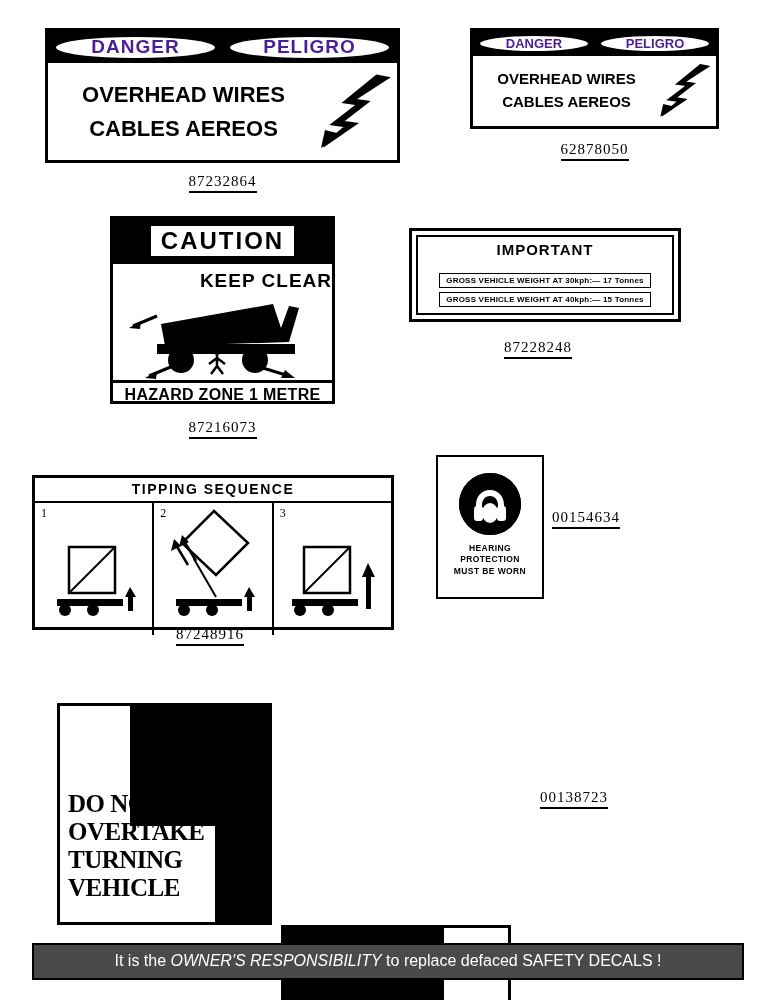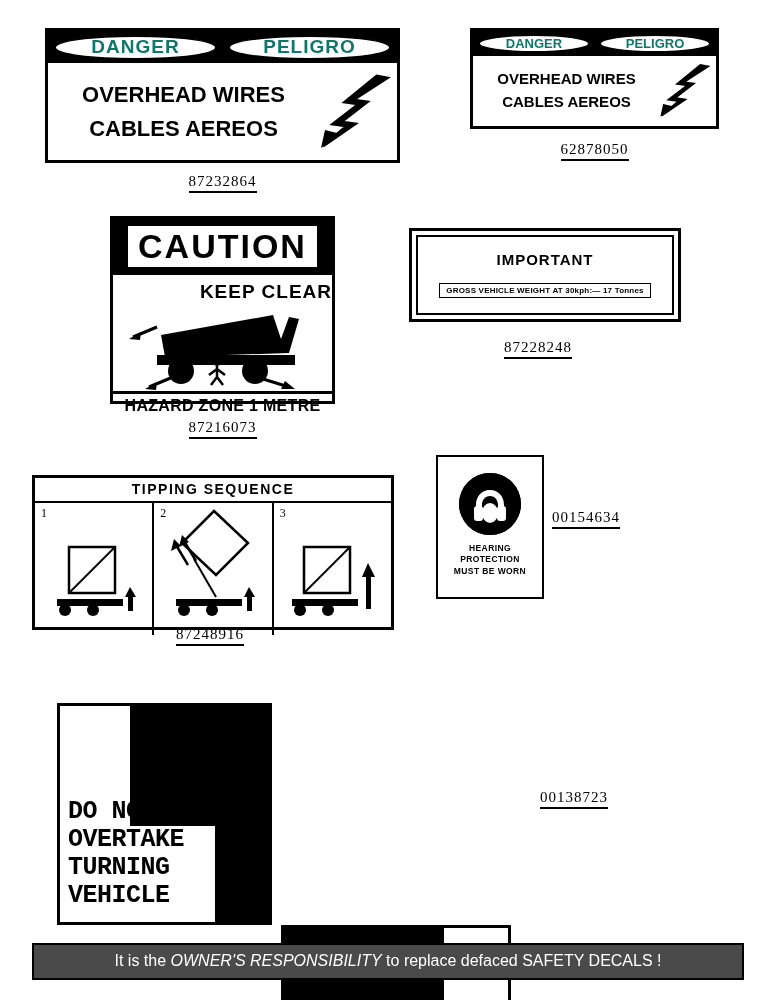--- a/index.html
+++ b/index.html
@@ -45,21 +45,21 @@
     background: #000;
     display: flex;
     align-items: center;
     justify-content: space-between;
     padding: 4px 6px;
     box-sizing: border-box;
   }
   .ellipse {
     background: #fff;
     border-radius: 50%;
-    color: #0f766e;
+    color: #4c1d95;
     font-family: "Liberation Sans", sans-serif;
     font-weight: bold;
     text-align: center;
     display: flex;
     align-items: center;
     justify-content: center;
     border: 2px solid #000;
     box-sizing: border-box;
   }
   .danger-body {
@@ -191,25 +191,25 @@
   
   .dno-left, .dno-right {
     border: 3px solid #000;
     background: #fff;
     position: relative;
     box-sizing: border-box;
     overflow: hidden;
   }
   .dno-text {
     position: absolute;
-    left: 8px; bottom: 12px;
+    left: 8px; bottom: 20px;
     font-weight: bold;
     font-size: 25px;
     line-height: 1.12;
-    font-family: Liberation Mono, monospace;
+    font-family: Liberation Serif, serif;
     letter-spacing: -0.5px;
   }
 
   
   .footer {
     background: #4a4a4a;
     border: 2px solid #000;
     color: #fff;
     text-align: center;
     font-size: 16px;
@@ -263,21 +263,21 @@
         </svg>
       </div>
     </div>
   </div>
   <div class="abs partno-wrap" style="left:470px; top:140px; width:249px;">
     <span class="partno">62878050</span>
   </div>
 
   <div class="abs decal" style="left:110px; top:216px; width:225px; height:188px;">
     <div class="caution-bar" style="padding:5px 0 6px 0;">
-      <span class="caution-word" style="font-size:34px;">CAUTION</span>
+      <span class="caution-word" style="font-size:24px;">CAUTION</span>
     </div>
     <div class="keepclear" style="padding:6px 0 2px 0;">KEEP CLEAR</div>
 
     <div style="position:relative; height:86px;">
       <svg width="219" height="86" viewBox="0 0 219 86">
 
         <polygon points="48,30 160,10 168,34 176,12 186,14 176,48 52,52" fill="#000"></polygon>
 
         <rect x="44" y="50" width="138" height="10" fill="#000"></rect>
 
@@ -299,20 +299,21 @@
     <div class="hazard-bar">HAZARD ZONE 1 METRE</div>
   </div>
   <div class="abs partno-wrap" style="left:110px; top:418px; width:225px;">
     <span class="partno">87216073</span>
   </div>
 
   <div class="abs imp-outer" style="left:409px; top:228px; width:272px; height:94px;">
     <div class="imp-inner">
       <div class="imp-title">IMPORTANT</div>
       <div class="imp-row">GROSS VEHICLE WEIGHT AT 30kph:— 17 Tonnes</div>
+      <div class="imp-row">GROSS VEHICLE WEIGHT AT 40kph:— 15 Tonnes</div>
     </div>
   </div>
   <div class="abs partno-wrap" style="left:402px; top:338px; width:272px;">
     <span class="partno">87228248</span>
   </div>
 
   <div class="abs decal" style="left:32px; top:475px; width:362px; height:155px;">
     <div class="tip-title">TIPPING  SEQUENCE</div>
     <div class="tip-cells">
 

